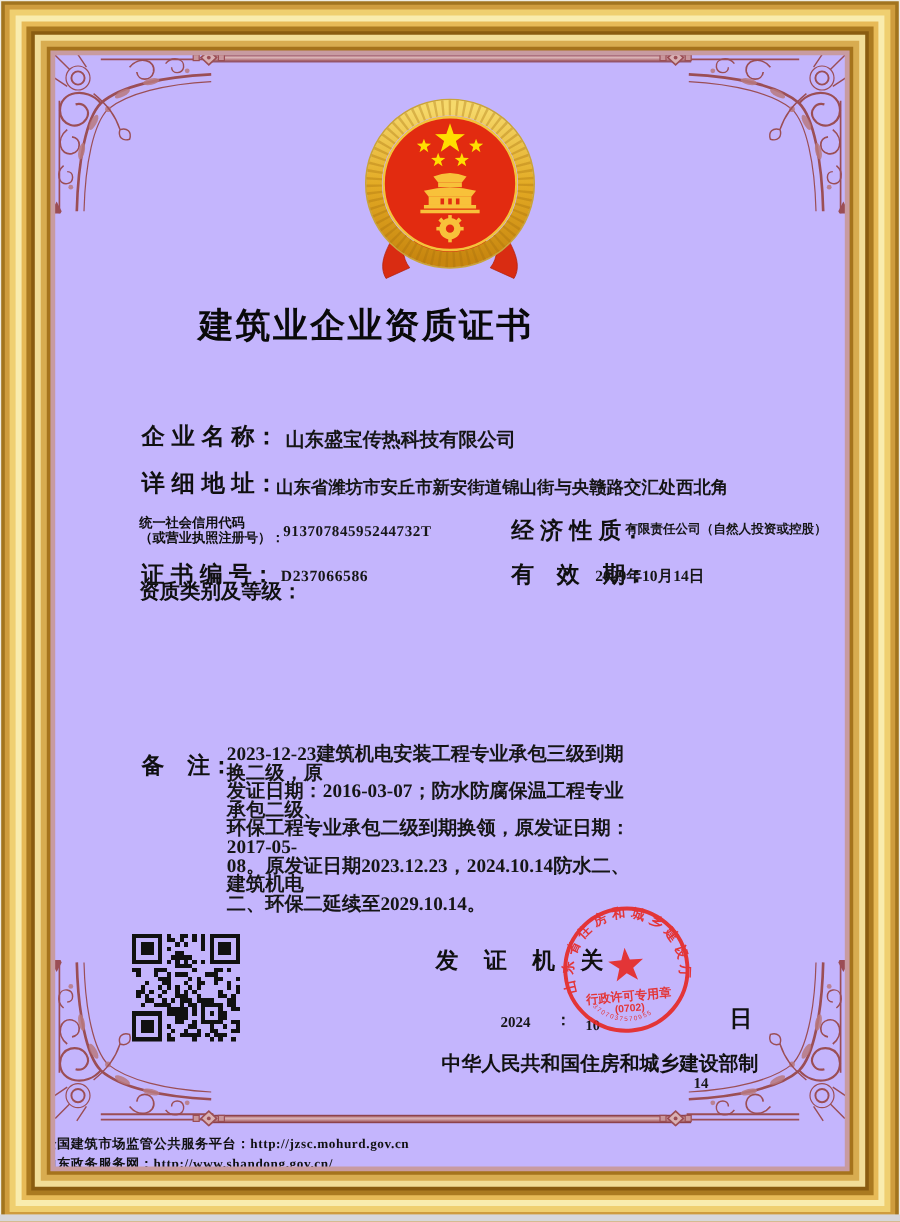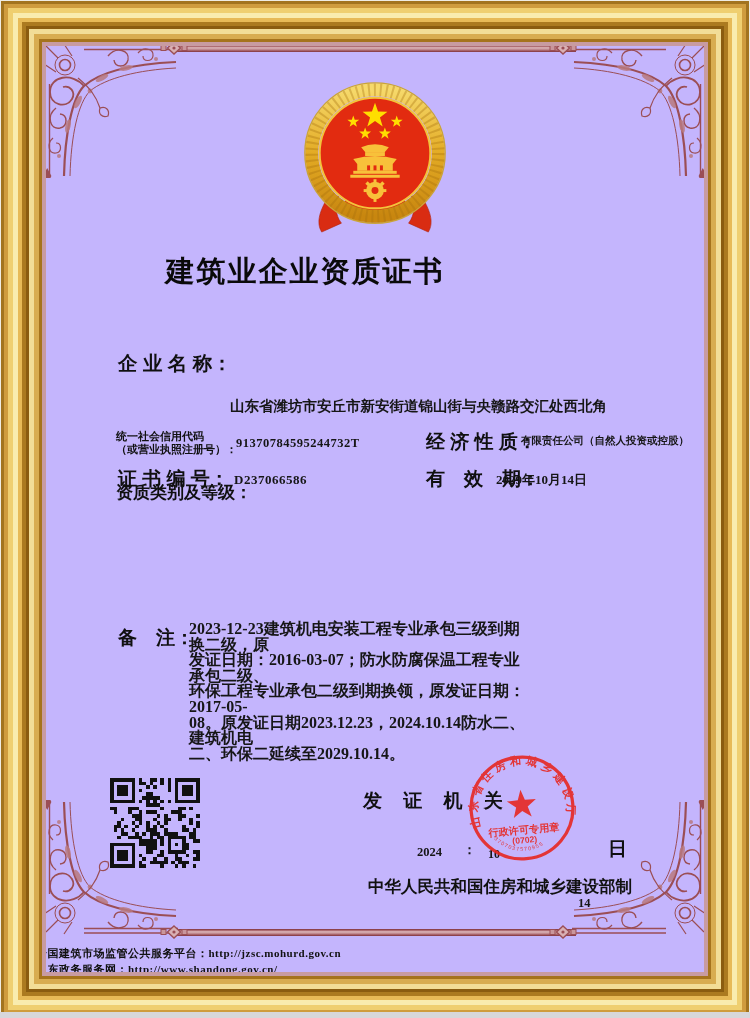--- a/index.html
+++ b/index.html
@@ -163,21 +163,23 @@
         <rect x="87.5" y="114.5" width="4" height="3"></rect>
       <rect x="70.9" y="107.3" width="3.4" height="3.4" transform="rotate(45 72.6 109)"></rect>
       <rect x="85.7" y="107.3" width="3.4" height="3.4" transform="rotate(45 87.4 109)"></rect>
     </g>
     <circle cx="80" cy="116" r="3.5" fill="#e22b10"></circle>
   </svg>
 
   <div class="title">建筑业企业资质证书</div>
 
   <div class="lbl" style="left:118px;top:350px;font-size:19.5px">企 业 名 称：</div>
-
+  <div class="val" style="left:238px;top:357px;font-size:16px">山东盛宝传热科技有限公司</div>
+
+  <div class="lbl" style="left:118px;top:389px;font-size:19.5px">详 细 地 址：</div>
   <div class="val" style="left:230px;top:397px;font-size:14.5px">山东省潍坊市安丘市新安街道锦山街与央赣路交汇处西北角</div>
 
   <div class="lbl" style="left:116px;top:430px;font-size:11px;line-height:12.5px">
     <span>统一社会信用代码</span><br>
     <span>（或营业执照注册号）：</span>
   </div>
   <div class="val" style="left:236px;top:436px;font-size:12.5px;letter-spacing:0.5px">91370784595244732T</div>
 
   <div class="lbl" style="left:426px;top:429px;font-size:19px">经 济 性 质：</div>
   <div class="val" style="left:521px;top:434px;font-size:10.5px">有限责任公司（自然人投资或控股）</div>

